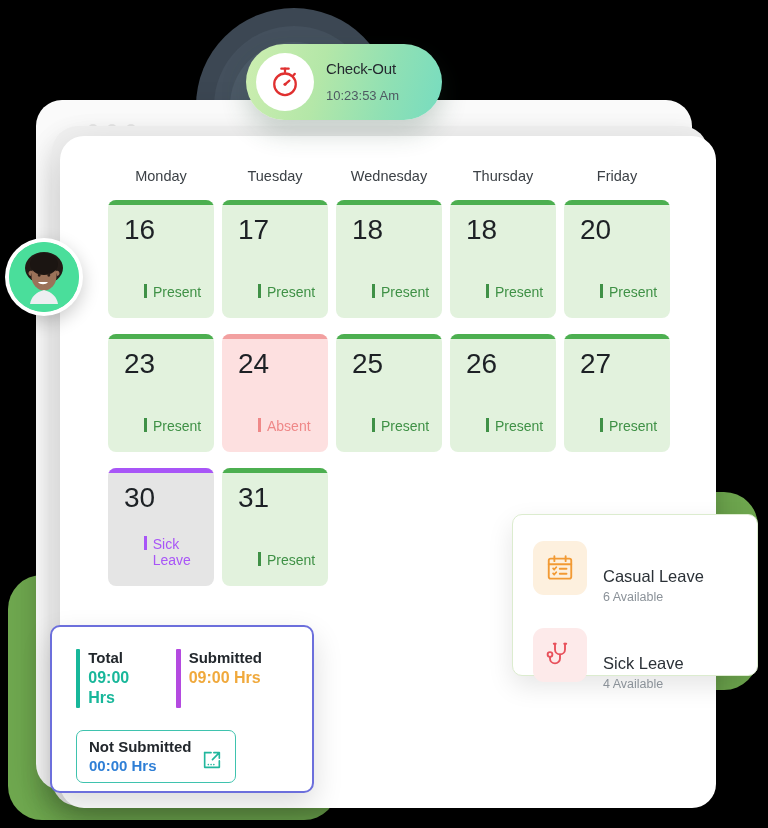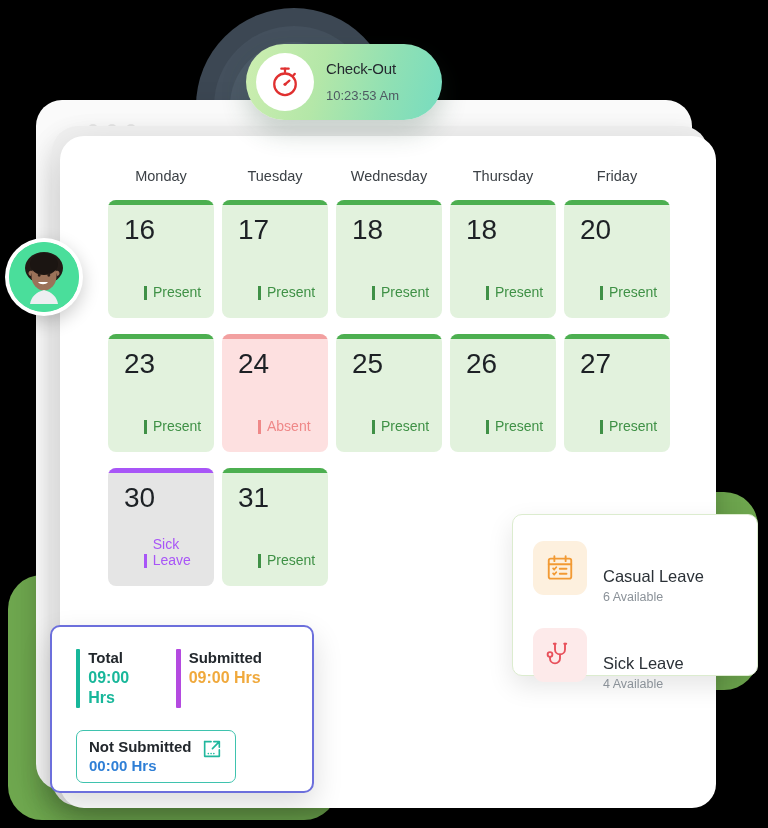--- a/index.html
+++ b/index.html
@@ -45,21 +45,21 @@
 
   
   .cal{position:absolute;left:108px;top:168px;width:570px;}
   .cal-head{display:flex;}
   .cal-head div{width:106px;margin-right:8px;font-size:14.5px;color:#3c4146;text-align:center;}
   .cal-grid{display:flex;flex-wrap:wrap;margin-top:16px;}
   .cell{width:106px;height:118px;margin:0 8px 16px 0;border-radius:8px;position:relative;
     overflow:hidden;box-sizing:border-box;padding:16px 0 0 16px;}
   .cell .bar{position:absolute;left:0;top:0;right:0;height:5px;}
   .cell .num{font-size:28px;color:#1d2125;line-height:1;font-weight:400;}
-  .cell .lbl{position:absolute;left:16px;bottom:18px;font-size:14px;display:flex;align-items:flex-end;padding-left:20px;}
+  .cell .lbl{position:absolute;left:16px;bottom:18px;font-size:14px;display:flex;align-items:flex-start;padding-left:20px;}
   .cell .lbl em{display:block;width:3px;height:14px;margin-right:6px;font-style:normal;}
   .cell.empty{background:transparent;}
 
   .s-present{background:#e2f2dd;}
   .s-present .bar{background:#4caf50;}
   .s-present .lbl{color:#3f9146;}
   .s-present .lbl em{background:#3f9146;}
   .s-absent{background:#fde0e0;}
   .s-absent .bar{background:#f2a0a0;}
   .s-absent .lbl{color:#ef8888;}
@@ -89,21 +89,21 @@
   .hours-top{display:flex;}
   .hbox{display:flex;margin-right:26px;}
   .hbox em{display:block;width:5px;border-radius:1px;margin-right:8px;font-style:normal;}
   .hbox .k{font-size:15px;color:#22272c;font-weight:700;line-height:1.25;}
   .hbox .v{font-size:16px;font-weight:700;line-height:1.25;}
   .h-total em{background:#18b79a;}
   .h-total .v{color:#18b79a;}
   .h-sub em{background:#b44ae0;}
   .h-sub .v{color:#f0a93c;}
   .ns{margin-top:22px;border:1.5px solid #3fc3ae;border-radius:7px;padding:7px 12px;display:flex;
-    align-items:flex-start;justify-content:space-between;width:160px;box-sizing:border-box;}
+    align-items:flex-end;justify-content:space-between;width:160px;box-sizing:border-box;}
   .ns .k{font-size:15px;color:#22272c;font-weight:700;line-height:1.25;}
   .ns .v{font-size:15px;color:#2f7fd6;font-weight:700;line-height:1.25;}
 </style>
 </head>
 <body>
 
 <div class="stage">
 
   <div class="arc-wrap">
     <div class="arc arc1"></div>

